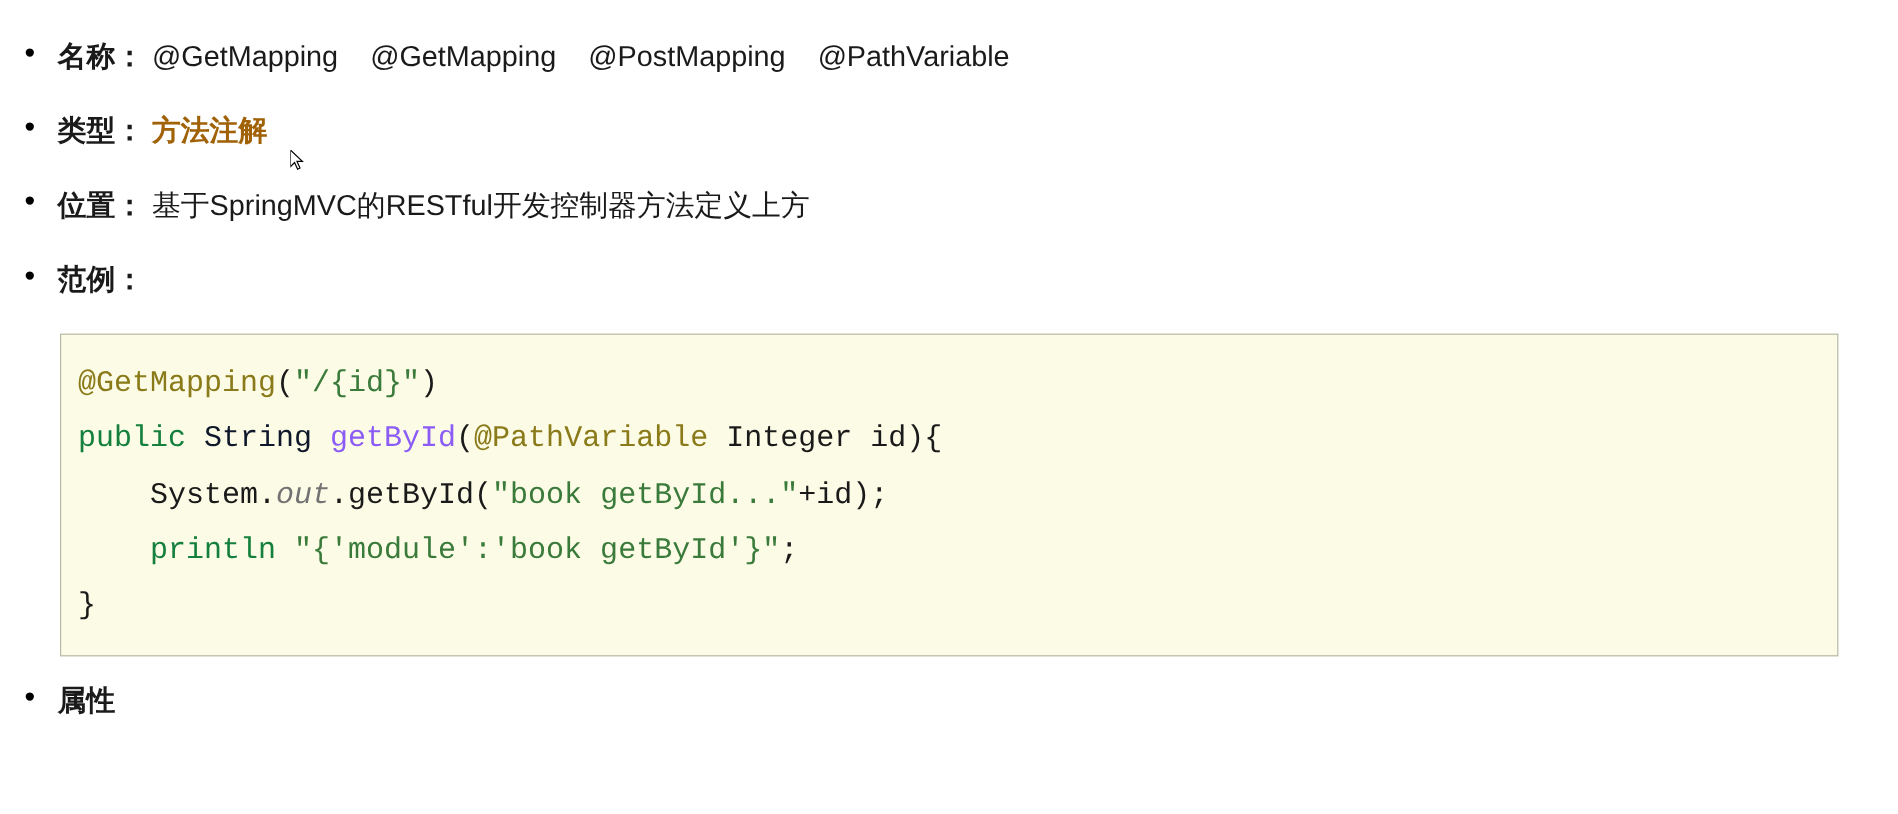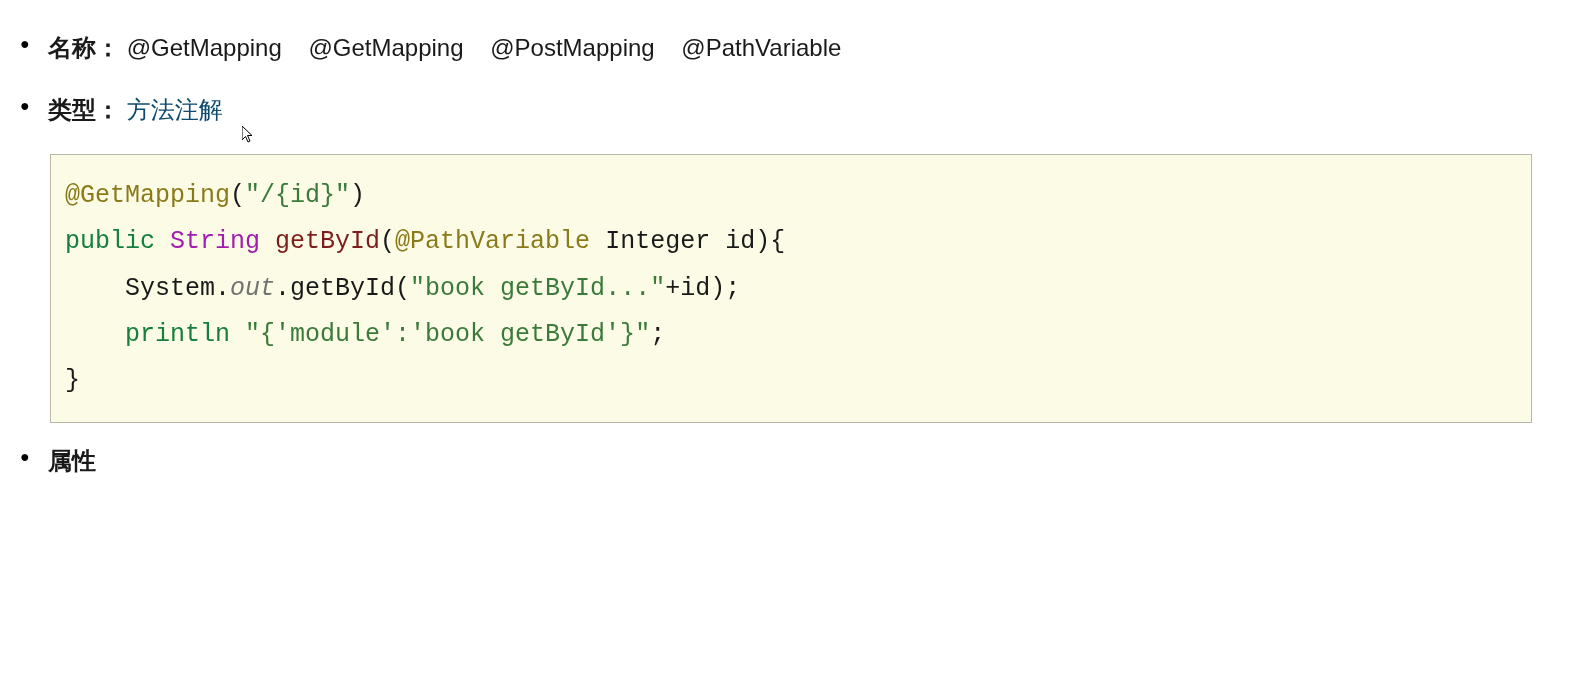--- a/index.html
+++ b/index.html
@@ -37,40 +37,40 @@
       font-weight: 700;
     }
     .annotation-name {
       font-family: inherit;
     }
     .name-spacer {
       display: inline-block;
       width: 20px;
     }
     .type-value {
-      color: #0c4a6e;
-      font-weight: normal;
+      color: #a16207;
+      font-weight: bold;
       margin-top: 42px;
     }
     .code-block {
       background: #fcfce6;
       border: 1px solid #b8b8a8;
       margin: 10px 30px 20px 30px;
       padding: 18px 14px;
       font-family: "Consolas", "Courier New", monospace;
       font-size: 25px;
       line-height: 1.85;
       white-space: pre;
       color: #1a1a1a;
     }
     .tok-annotation { color: #8a7a1a; }
     .tok-string { color: #3a7a3a; }
     .tok-keyword { color: #15803d; }
-    .tok-type { color: #a21caf; }
-    .tok-method { color: #7f1d1d; }
+    .tok-type { color: #0f172a; }
+    .tok-method { color: #8b5cf6; }
     .tok-static-field { color: #737373; font-style: italic; }
     .tok-plain { color: #1a1a1a; }
     .cursor {
       position: absolute;
       left: 242px;
       top: 122px;
       width: 12px;
       height: 18px;
       pointer-events: none;
     }
@@ -90,20 +90,27 @@
     <span class="label">名称：</span>
     <span class="annotation-name">@GetMapping</span><span class="name-spacer"></span>
     <span class="annotation-name">@GetMapping</span><span class="name-spacer"></span>
     <span class="annotation-name">@PostMapping</span><span class="name-spacer"></span>
     <span class="annotation-name">@PathVariable</span>
   </li>
   <li>
     <span class="label">类型：</span>
     <span class="type-value">方法注解</span>
   </li>
+  <li>
+    <span class="label">位置：</span>
+    <span>基于SpringMVC的RESTful开发控制器方法定义上方</span>
+  </li>
+  <li>
+    <span class="label">范例：</span>
+  </li>
 </ul>
 
 <div class="code-block"><span class="tok-annotation">@GetMapping</span><span class="tok-plain">(</span><span class="tok-string">"/{id}"</span><span class="tok-plain">)</span>
 <span class="tok-keyword">public</span><span class="tok-type"> String </span><span class="tok-method">getById</span><span class="tok-plain">(</span><span class="tok-annotation">@PathVariable</span><span class="tok-plain"> Integer id){</span>
 <span>    </span><span class="tok-plain">System.</span><span class="tok-static-field">out</span><span class="tok-plain">.getById(</span><span class="tok-string">"book getById..."</span><span class="tok-plain">+id);</span>
 <span>    </span><span class="tok-keyword">println</span><span> </span><span class="tok-string">"{'module':'book getById'}"</span><span class="tok-plain">;</span>
 <span class="tok-plain">}</span></div>
 
 <ul class="main-list attrib-heading">
   <li>

